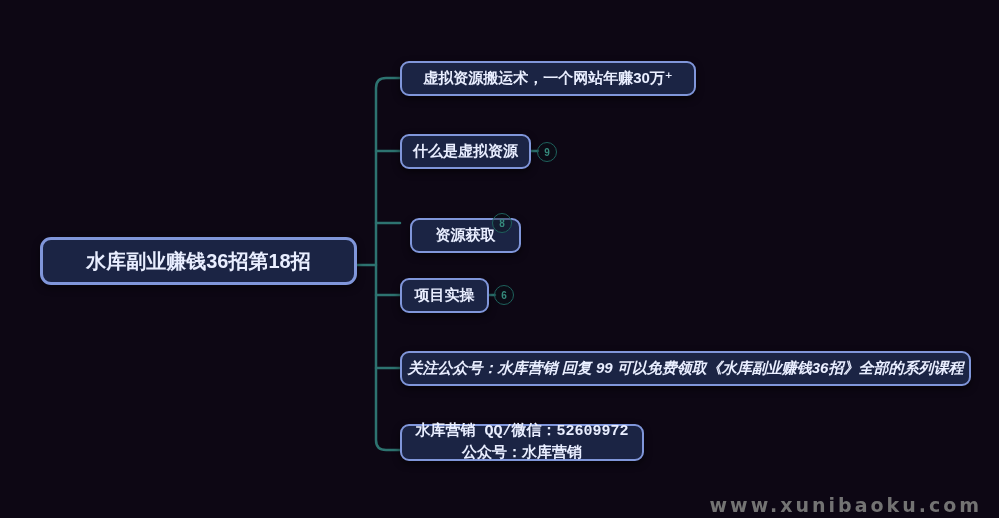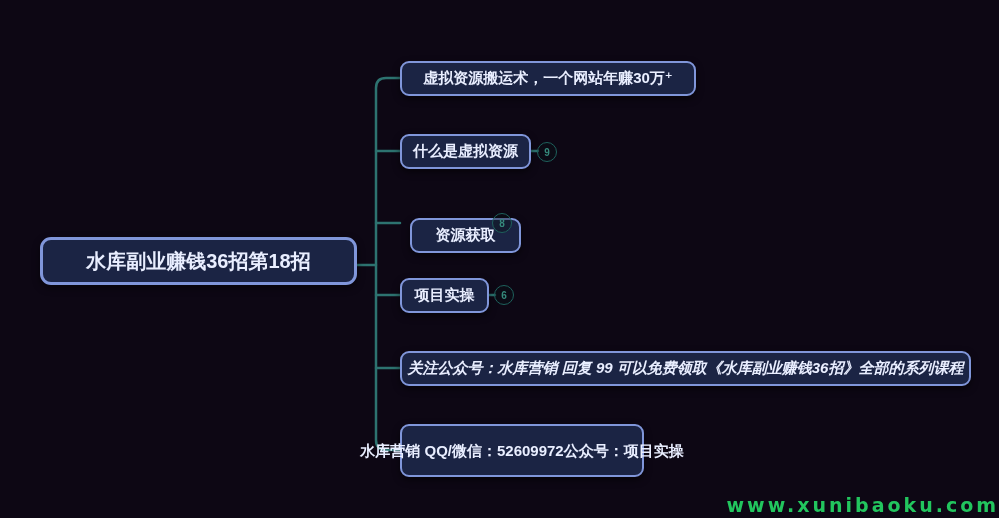--- a/index.html
+++ b/index.html
@@ -41,46 +41,47 @@
     border-radius: 11px;
     font-size: 20px;
   }
   .node.n1 { left: 400px; top: 61px;  width: 296px; height: 35px; }
   .node.n2 { left: 400px; top: 134px; width: 131px; height: 35px; }
   .node.n3 { left: 410px; top: 206px; width: 111px;  height: 35px; margin-top: 12px; }
   .node.n4 { left: 400px; top: 278px; width: 89px;  height: 35px; }
   .node.n5 { left: 400px; top: 351px; width: 571px; height: 35px; font-style: italic; }
   .node.n6 {
     left: 400px; top: 424px;
-    width: 244px; height: 53px;
-    flex-direction: row;
+    width: 244px; height: 37px;
+    flex-direction: column;
     line-height: 1.45;
+    font-family: Liberation Mono, monospace;
   }
   .badge {
     position: absolute;
     width: 20px; height: 20px;
     border: 1.5px solid #1e615c;
     border-radius: 50%;
     color: #35897b;
     font-size: 10px;
     font-weight: bold;
     display: flex;
     align-items: center;
     justify-content: center;
     background: rgba(10, 18, 22, 0.4);
     cursor: pointer;
   }
   .badge.b2 { left: 537px; top: 142px; }
   .badge.b3 { left: 492px; top: 213px; }
   .badge.b4 { left: 494px; top: 285px; }
   .watermark {
     position: absolute;
-    right: 0;
+    right: 17px;
     bottom: 2px;
-    color: #22c55e;
+    color: #737373;
     font-weight: bold;
     font-size: 19px;
     letter-spacing: 3px;
     font-family: "DejaVu Sans", "Liberation Sans", sans-serif;
   }
 </style>
 </head>
 <body>
 
 <div class="canvas">
@@ -129,20 +130,20 @@
   <div class="badge b4">
     <span>6</span>
   </div>
 
   <div class="node n5">
     <span>关注公众号：水库营销 回复 99 可以免费领取《水库副业赚钱36招》全部的系列课程</span>
   </div>
 
   <div class="node n6">
     <span>水库营销  QQ/微信：52609972</span>
-    <span>公众号：项目实操</span>
+    <span>公众号：水库营销</span>
   </div>
 
   <div class="watermark">
     <span>www.xunibaoku.com</span>
   </div>
 
 </div>
 
 </body></html>

